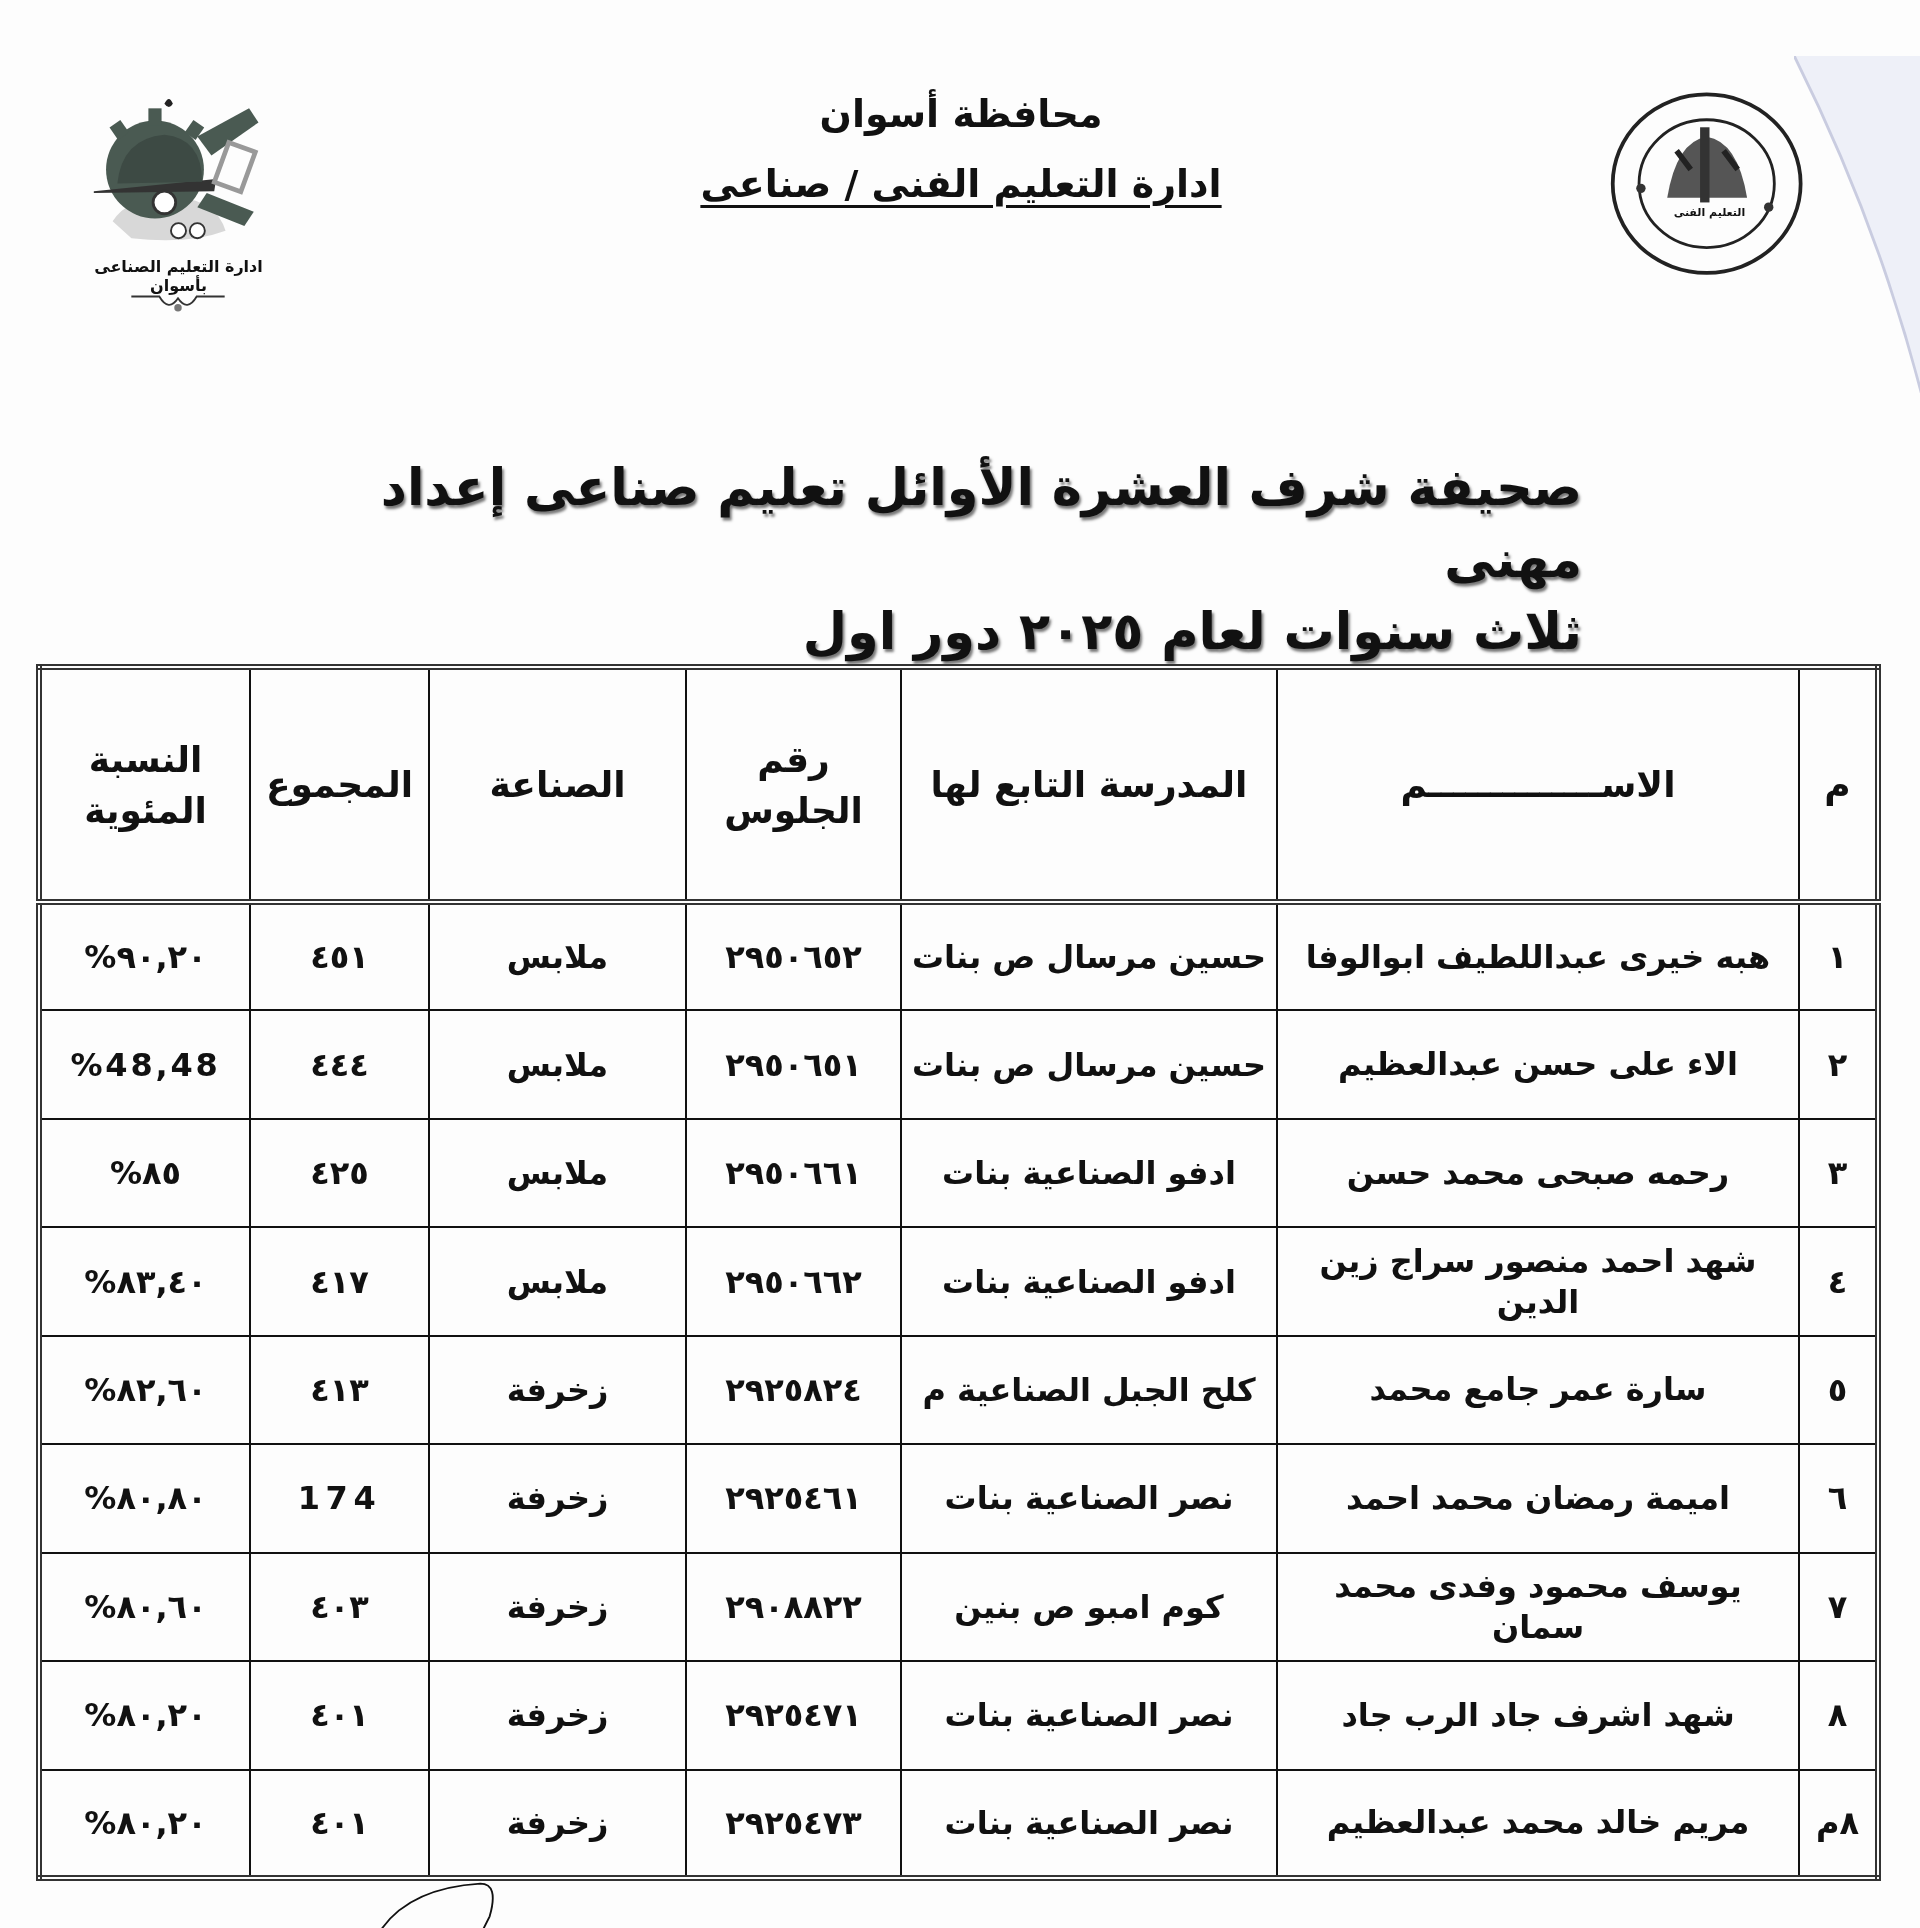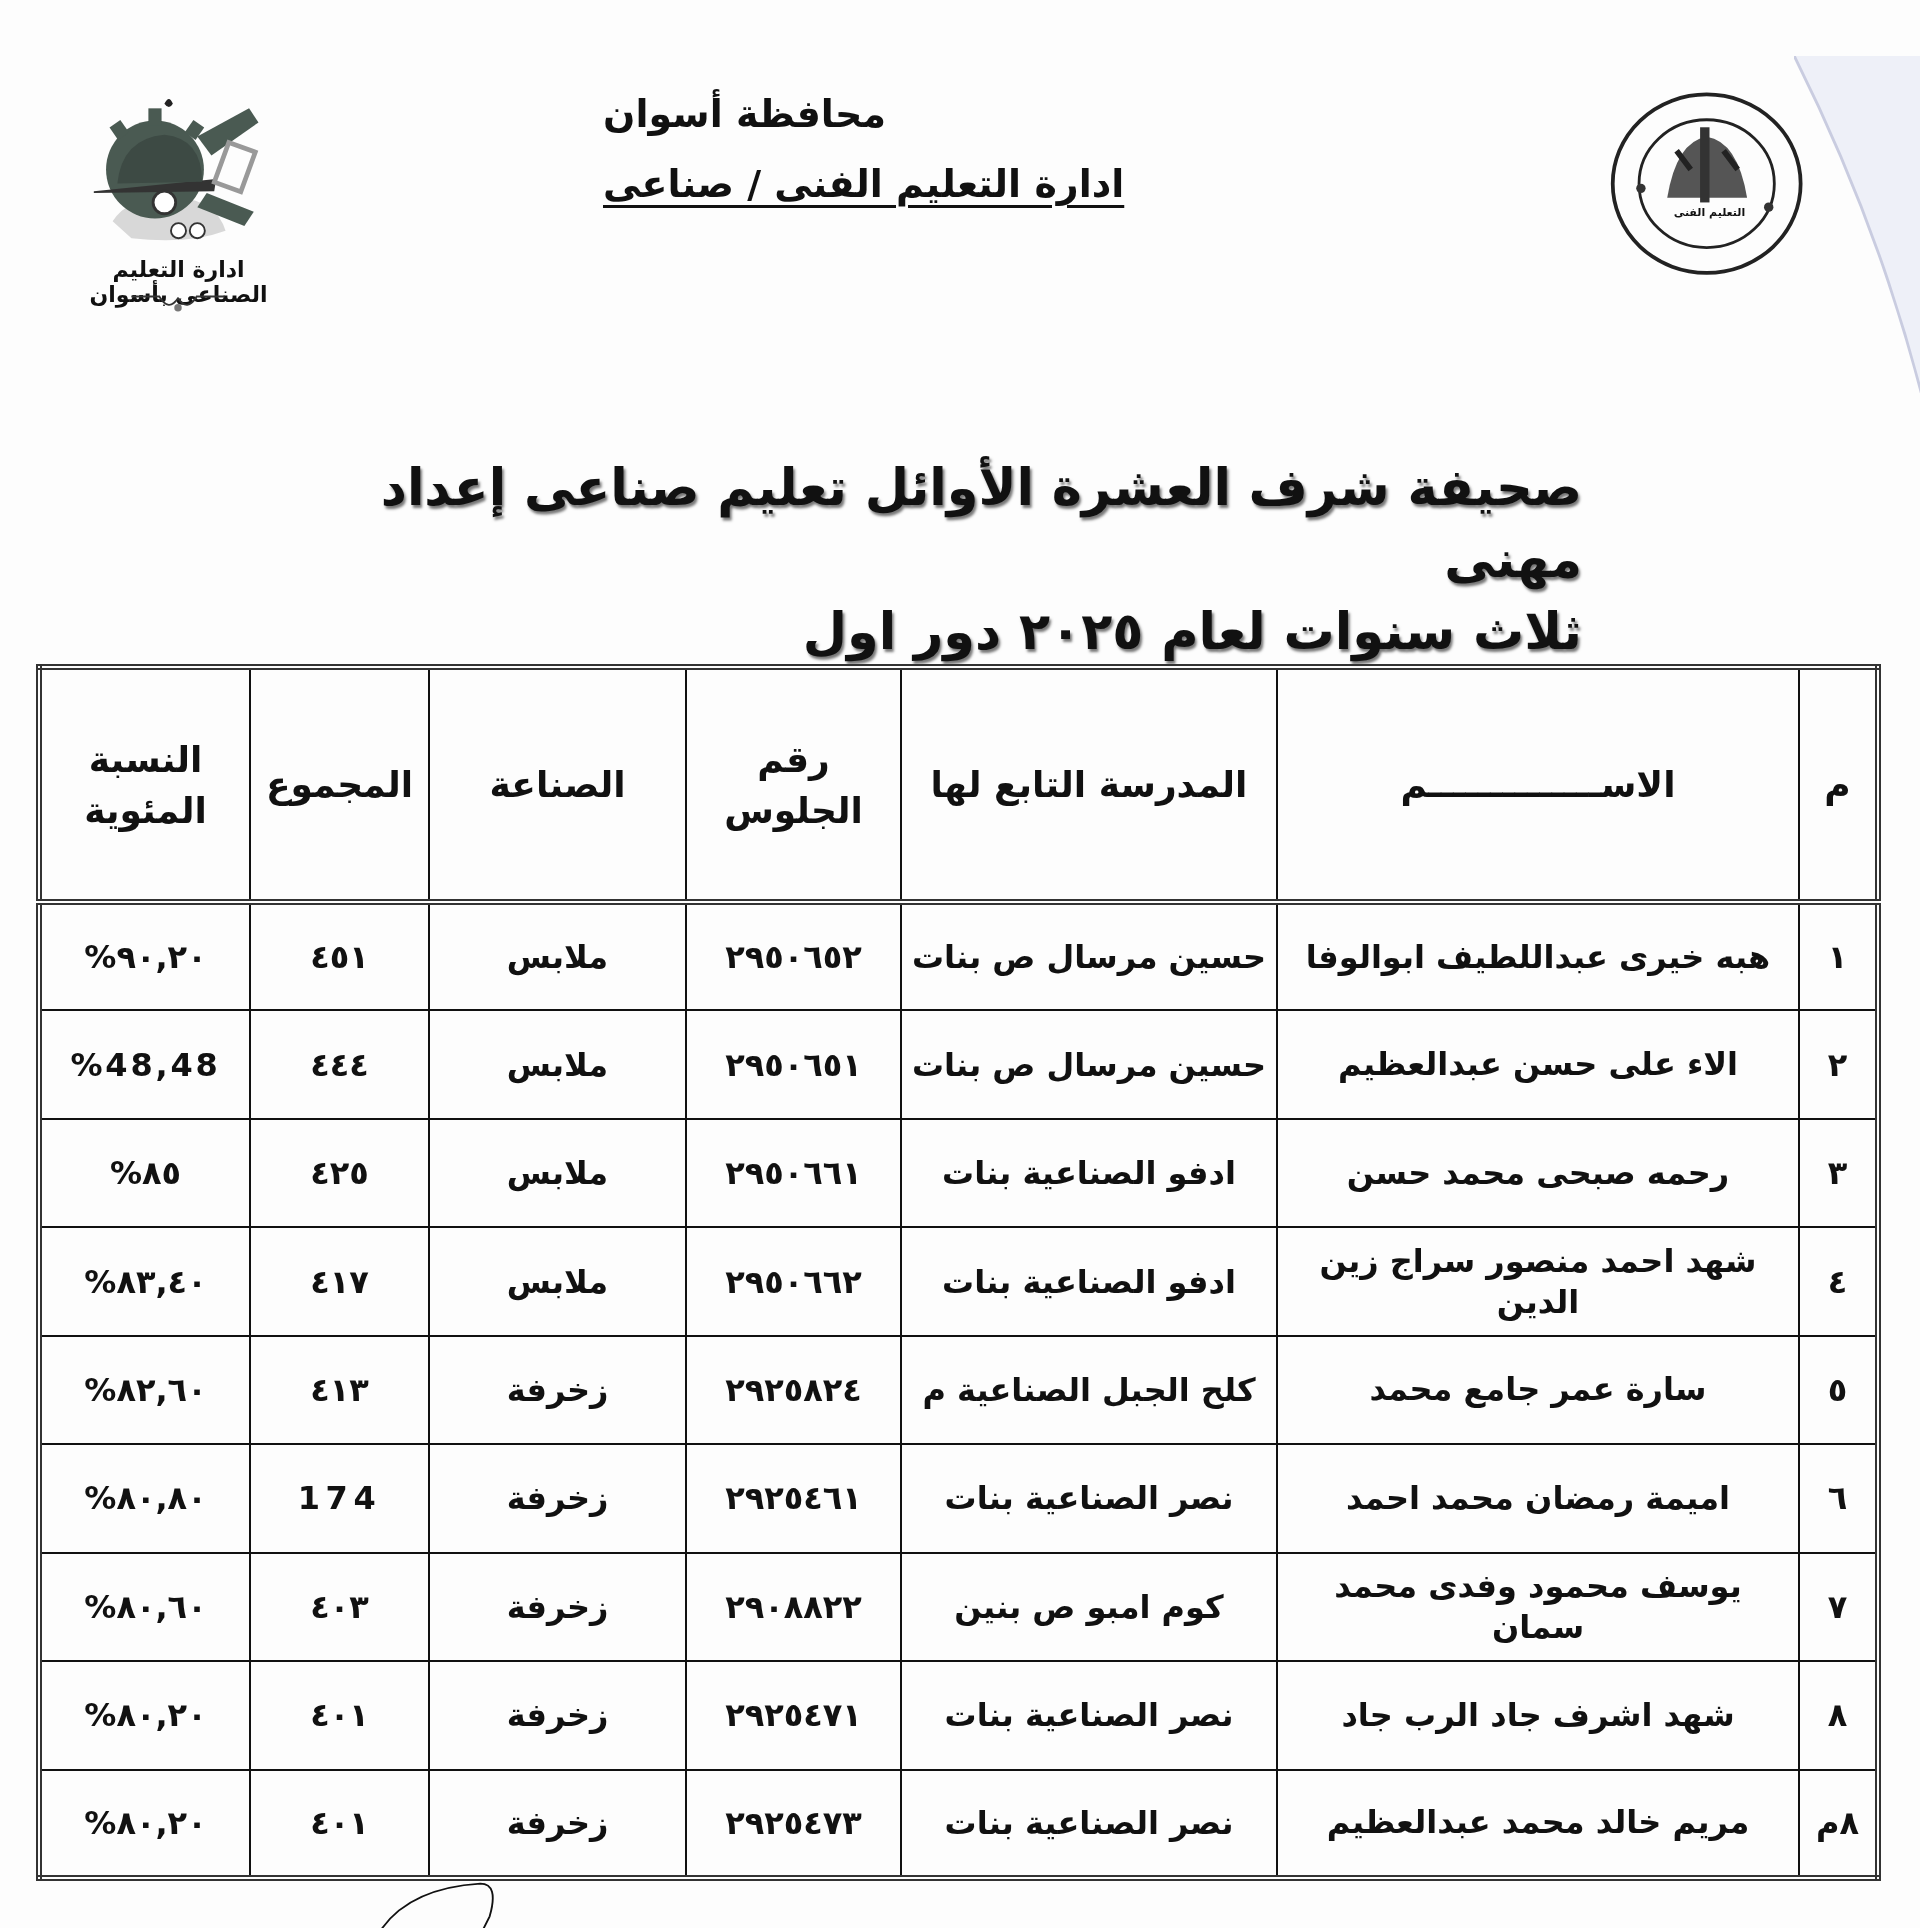--- a/index.html
+++ b/index.html
@@ -1,32 +1,32 @@
 <!DOCTYPE html>
 <html style="font-size:15px"><head>
 <meta charset="utf-8">
 <style>
   html, body { margin: 0; padding: 0; }
   body {
     width: 1921px; height: 1928px; background: #fdfdfd; position: relative; overflow: hidden;
     font-family: "DejaVu Sans", sans-serif; color: #111;
   }
   .header-block {
-    position: absolute; left: 603px; top: 89px; width: 716px; text-align: left; direction: rtl;
+    position: absolute; left: 603px; top: 89px; width: 716px; text-align: center; direction: rtl;
   }
   .header-line { font-weight: bold; font-size: 38px; line-height: 51px; margin-bottom: 19px; letter-spacing: 0px; }
   .header-line.underline { text-decoration: underline; text-underline-offset: 7.5px; text-decoration-thickness: 2.8px; }
 
   .title-block {
     position: absolute; left: 339px; top: 452px; width: 1243px; direction: rtl;
   }
   .title-line { font-weight: bold; font-size: 51px; line-height: 72px; text-shadow: 1.9px 2.8px 2.8px #777; }
 
   .logo-left { position: absolute; left: 75px; top: 80px; width: 207px; height: 245px; }
-  .logo-left .caption { position: absolute; left: 0; top: 177px; width: 207px; text-align: center; direction: rtl; font-size: 22px; font-weight: bold; }
+  .logo-left .caption { position: absolute; left: 0; top: 177px; width: 207px; text-align: center; direction: rtl; font-size: 16px; font-weight: bold; }
 
   .stamp { position: absolute; left: 1601px; top: 85px; width: 217px; height: 202px; }
   .stamp .caption-bottom { position: absolute; left: 52px; top: 121px; width: 113px; font-size: 11px; text-align: center; direction: rtl; font-weight: bold; }
 
   .paper-edge { position: absolute; left: 1794px; top: 56px; width: 151px; height: 395px; }
 
   table.honor {
     position: absolute; left: 36px; top: 664px; width: 1838px; height: 1217px;
     border-collapse: collapse; direction: rtl; table-layout: fixed;
     border: 6.6px double #333;

